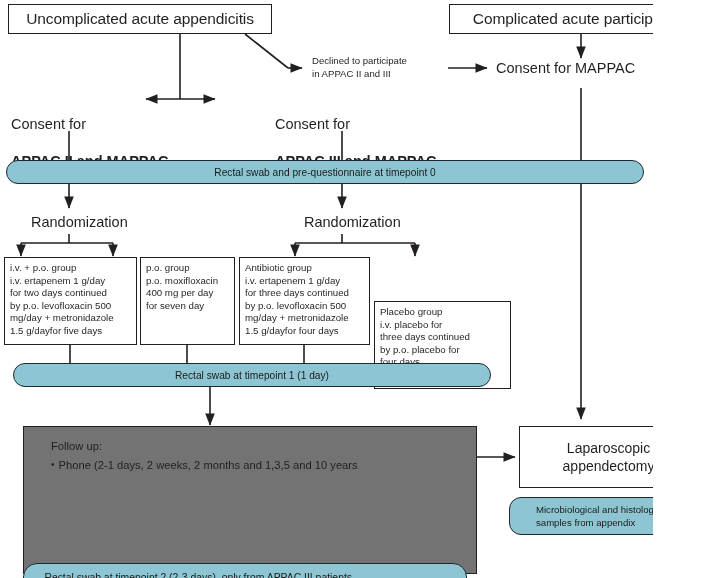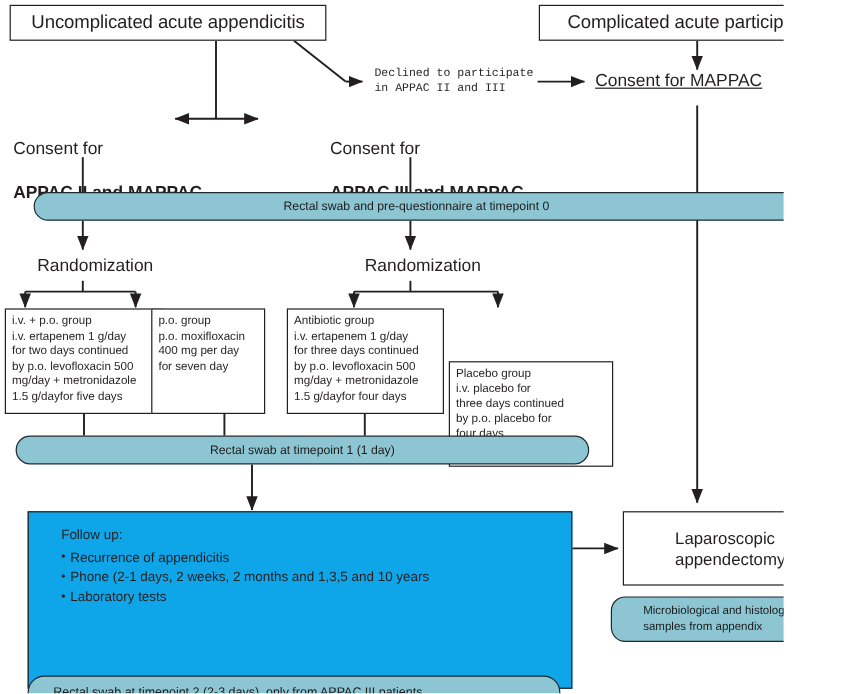--- a/index.html
+++ b/index.html
@@ -52,21 +52,20 @@
   }
   .plain-label .bold {
     font-weight: bold;
   }
   .small-note {
     position: absolute;
     font-size: 9.6px;
     color: #231f20;
     line-height: 1.35;
     white-space: pre-line;
-    font-family: Liberation Mono, monospace;
   }
   .pill {
     position: absolute;
     background: #8dc6d2;
     border: 1.4px solid #1d2b30;
     border-radius: 999px;
     display: flex;
     align-items: center;
     justify-content: center;
     box-sizing: border-box;
@@ -88,21 +87,21 @@
     box-sizing: border-box;
     font-size: 9.7px;
     line-height: 1.3;
     color: #231f20;
     padding: 4px 4px 14px 5px;
     white-space: pre-line;
   }
   .followup {
     position: absolute;
     border: 1.5px solid #231f20;
-    background: #0ea5e9;
+    background: #737373;
     box-sizing: border-box;
   }
   .fu-title {
     position: absolute;
     left: 27px;
     top: 13px;
     font-size: 11.2px;
     color: #231f20;
   }
   .fu-list {
@@ -120,21 +119,21 @@
     vertical-align: 1px;
   }
   .lap-box {
     position: absolute;
     border: 1.6px solid #231f20;
     background: #fff;
     box-sizing: border-box;
     display: flex;
     align-items: center;
     justify-content: center;
-    text-align: left;
+    text-align: center;
     font-size: 14px;
     line-height: 1.3;
     color: #231f20;
     white-space: pre-line;
   }
   .micro-pill {
     position: absolute;
     background: #8dc6d2;
     border: 1.4px solid #1d2b30;
     border-radius: 12px;
@@ -210,48 +209,48 @@
     <span>Uncomplicated acute appendicitis</span>
   </div>
 
   <div class="node rectbox title-box" style="left:449px; top:4px; width:249px; height:30px;">
     <span>Complicated acute participate</span>
   </div>
 
   <div class="small-note" style="left:312px; top:55px; width:135px;">Declined to participate
 in APPAC II and III</div>
 
-  <div class="plain-label" style="left:496px; top:59px;text-decoration:underline;">Consent for MAPPAC</div>
+  <div class="plain-label" style="left:496px; top:59px;">Consent for MAPPAC</div>
 
   <div class="plain-label" style="left:11px; top:96px;">
     <span>Consent for</span><br>
     <span class="bold">APPAC II and MAPPAC</span>
   </div>
 
   <div class="plain-label" style="left:275px; top:96px;">
     <span>Consent for</span><br>
     <span class="bold">APPAC III and MAPPAC</span>
   </div>
 
-  <div class="pill" style="left:28px; top:160px; width:638px; height:24px;">
+  <div class="pill" style="left:6px; top:160px; width:638px; height:24px;">
     <span>Rectal swab and pre-questionnaire at timepoint 0</span>
   </div>
 
   <div class="plain-label" style="left:31px; top:213px;">Randomization</div>
 
   <div class="plain-label" style="left:304px; top:213px;">Randomization</div>
 
   <div class="group-box" style="left:4px; top:257px; width:133px; height:88px;">i.v. + p.o. group
 i.v. ertapenem 1 g/day
 for two days continued
 by p.o. levofloxacin 500
 mg/day + metronidazole
 1.5 g/dayfor five days</div>
 
-  <div class="group-box" style="left:126px; top:257px; width:95px; height:88px;">p.o. group
+  <div class="group-box" style="left:140px; top:257px; width:95px; height:88px;">p.o. group
 p.o. moxifloxacin
 400 mg per day
 for seven day</div>
 
   <div class="group-box" style="left:239px; top:257px; width:131px; height:88px;">Antibiotic group
 i.v. ertapenem 1 g/day
 for three days continued
 by p.o. levofloxacin 500
 mg/day + metronidazole
 1.5 g/dayfor four days</div>
@@ -264,23 +263,21 @@
 
   <div class="pill" style="left:13px; top:363px; width:478px; height:24px;text-align:center;">
     <span>Rectal swab at timepoint 1 (1 day)</span>
   </div>
 
   <div class="followup" style="left:23px; top:426px; width:454px; height:148px;">
 
     <div class="fu-title">Follow up:</div>
 
     <div class="fu-list">
-      <div>Recurrence of appendicitis</div>
       <div>Phone (2-1 days, 2 weeks, 2 months and 1,3,5 and 10 years</div>
-      <div>Laboratory tests</div>
     </div>
 
     <div class="pill left-al" style="left:-1px; top:88px; width:444px; height:44px; border-radius:14px;">
       <span style="white-space:pre-line;">Rectal swab at timepoint 2 (2-3 days), only from APPAC III patients
 Fecal sample and qustionnaire at timepoints 7 days, 6 and 12 months</span>
     </div>
   </div>
 
   <div class="lap-box" style="left:519px; top:426px; width:179px; height:62px;">Laparoscopic
 appendectomy</div>

